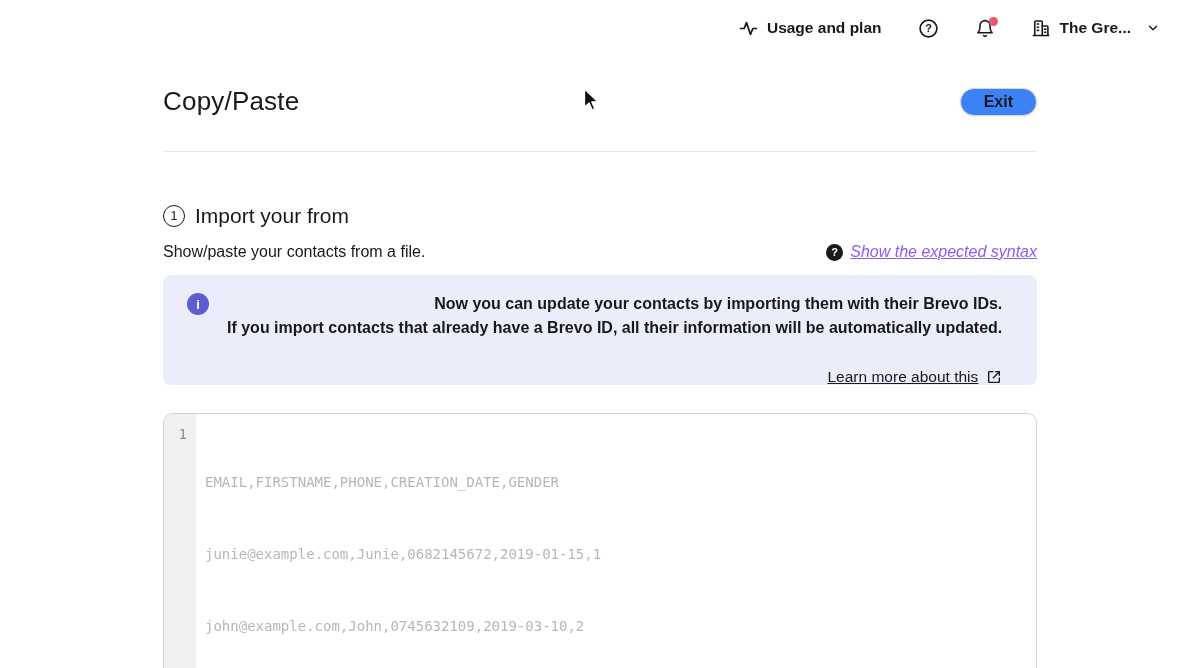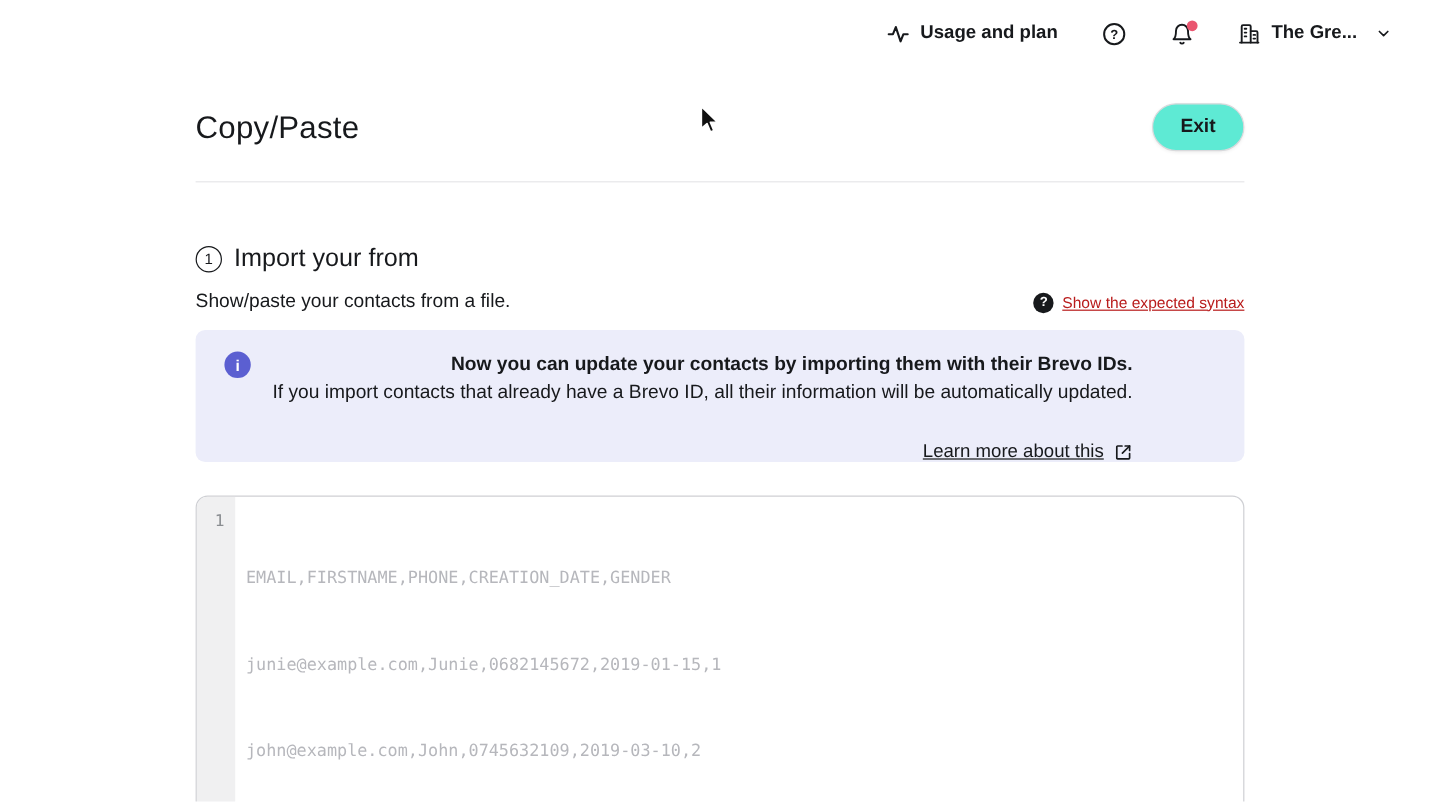--- a/index.html
+++ b/index.html
@@ -27,22 +27,22 @@
     border-radius:50%; background:#ea5670;
   }
 
   
   .page-head {
     position:absolute; left:163px; top:86px; width:874px;
     display:flex; align-items:center; justify-content:space-between;
   }
   .page-title { font-size:26px; font-weight:500; letter-spacing:.2px; }
   .exit-btn {
-    height:40px; padding:0 23px; border-radius:22px;
-    background:#5eead4; border:1px solid #d9d9dc;
+    height:28px; padding:0 23px; border-radius:22px;
+    background:#3b82f6; border:1px solid #d9d9dc;
     box-shadow:0 1px 3px rgba(0,0,0,.07);
     font-family:"Liberation Sans", sans-serif;
     font-size:16px; font-weight:700; color:#17191c; cursor:pointer;
   }
   .divider {
     position:absolute; left:163px; top:151px; width:874px; height:1px;
     background:#e7e7e9;
   }
 
   
@@ -63,38 +63,38 @@
     display:flex; align-items:center; justify-content:space-between;
   }
   .desc-text { font-size:16px; }
   .syntax-link { display:flex; align-items:center; gap:7px; cursor:pointer; }
   .q-filled {
     width:17px; height:17px; border-radius:50%; background:#17191c;
     color:#fff; display:flex; align-items:center; justify-content:center;
     font-size:11px; font-weight:700;
   }
   .syntax-link-text {
-    font-size:13px; font-weight:500; text-decoration:underline; color:#b91c1c;
+    font-size:16px; font-weight:500; text-decoration:underline; color:#8b5cf6;font-style:italic;
   }
 
   
   .banner {
     position:absolute; left:163px; top:275px; width:874px; height:110px;
     background:#ecedfa; border-radius:8px;
     padding:17px 24px; display:flex; gap:18px;
   }
   .info-icon {
     flex:0 0 auto; width:22px; height:22px; border-radius:50%;
     background:#5b5fd1; color:#fff; margin-top:1px;
     display:flex; align-items:center; justify-content:center;
     font-size:13px; font-weight:700; font-style:normal;
   }
   .banner-body { display:flex; flex-direction:column;align-items:flex-end; }
   .banner-title { font-size:16px; font-weight:700; line-height:24px; }
-  .banner-text  { font-size:16px; font-weight:400; line-height:24px; }
+  .banner-text  { font-size:16px; font-weight:700; line-height:24px; }
   .banner-link-row { margin-top:28px; display:flex; align-items:center; gap:8px; cursor:pointer; }
   .banner-link {
     font-size:15.5px; font-weight:500; text-decoration:underline; color:#17191c;
   }
 
   
   .editor {
     position:absolute; left:163px; top:413px; width:874px; height:275px;
     border:1px solid #cfd0d4; border-radius:10px;
     background:#ffffff; display:flex; overflow:hidden;

